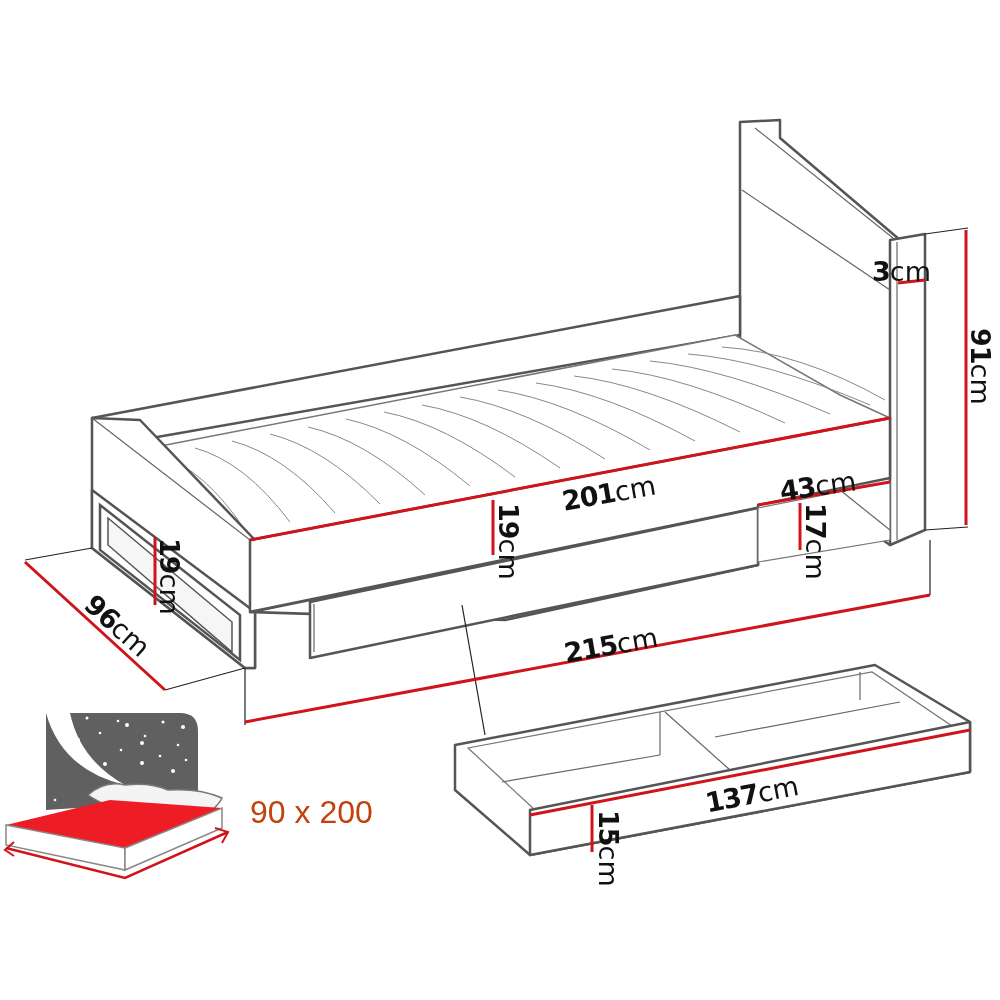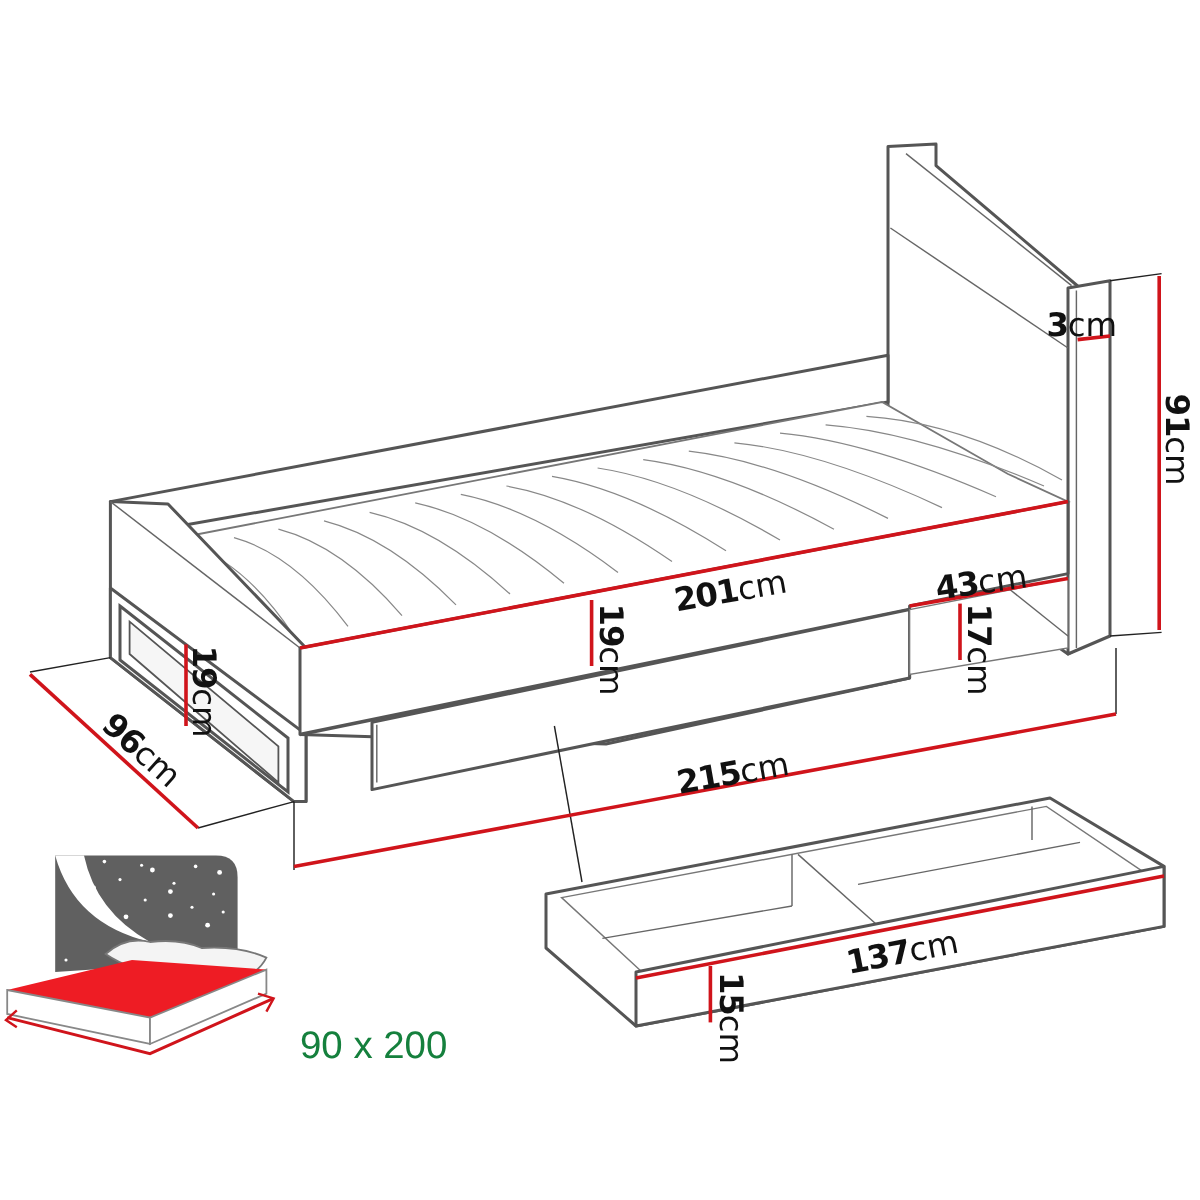--- a/index.html
+++ b/index.html
@@ -6,21 +6,21 @@
   body{width:1000px;height:1000px;position:relative;overflow:hidden;font-family:"DejaVu Sans","Liberation Sans",sans-serif;}
   svg{position:absolute;left:0;top:0;}
   .edge{stroke:#555;stroke-width:3;fill:none;stroke-linejoin:round;}
   .thin{stroke:#666;stroke-width:1.2;fill:none;}
   .panel{fill:#fff;stroke:#555;stroke-width:2.5;stroke-linejoin:round;}
   .dim{stroke:#d0141b;stroke-width:3;fill:none;}
   .ext{stroke:#222;stroke-width:1.2;fill:none;}
   .label{position:absolute;white-space:nowrap;color:#111;font-size:27px;line-height:1;transform-origin:0 0;}
   .label b{font-weight:bold;letter-spacing:-1px;}
   .label .u{font-weight:normal;}
-  .size-label{position:absolute;left:250px;top:853px;font-size:32px;color:#15803d;font-family:"Liberation Sans",sans-serif;letter-spacing:0px;}
+  .size-label{position:absolute;left:250px;top:794px;font-size:32px;color:#c2410c;font-family:"Liberation Sans",sans-serif;letter-spacing:0px;}
 </style>
 </head>
 <body>
 
 <svg width="1000" height="1000" viewBox="0 0 1000 1000">
 
   <g>
     <polygon class="panel" points="740,122 780,120 780,138 900,240 900,540 890,545 740,440"></polygon>
     <polygon class="panel" points="890,240 925,234 925,530 890,545"></polygon>
     <line class="thin" x1="742" y1="190" x2="890" y2="290"></line>

